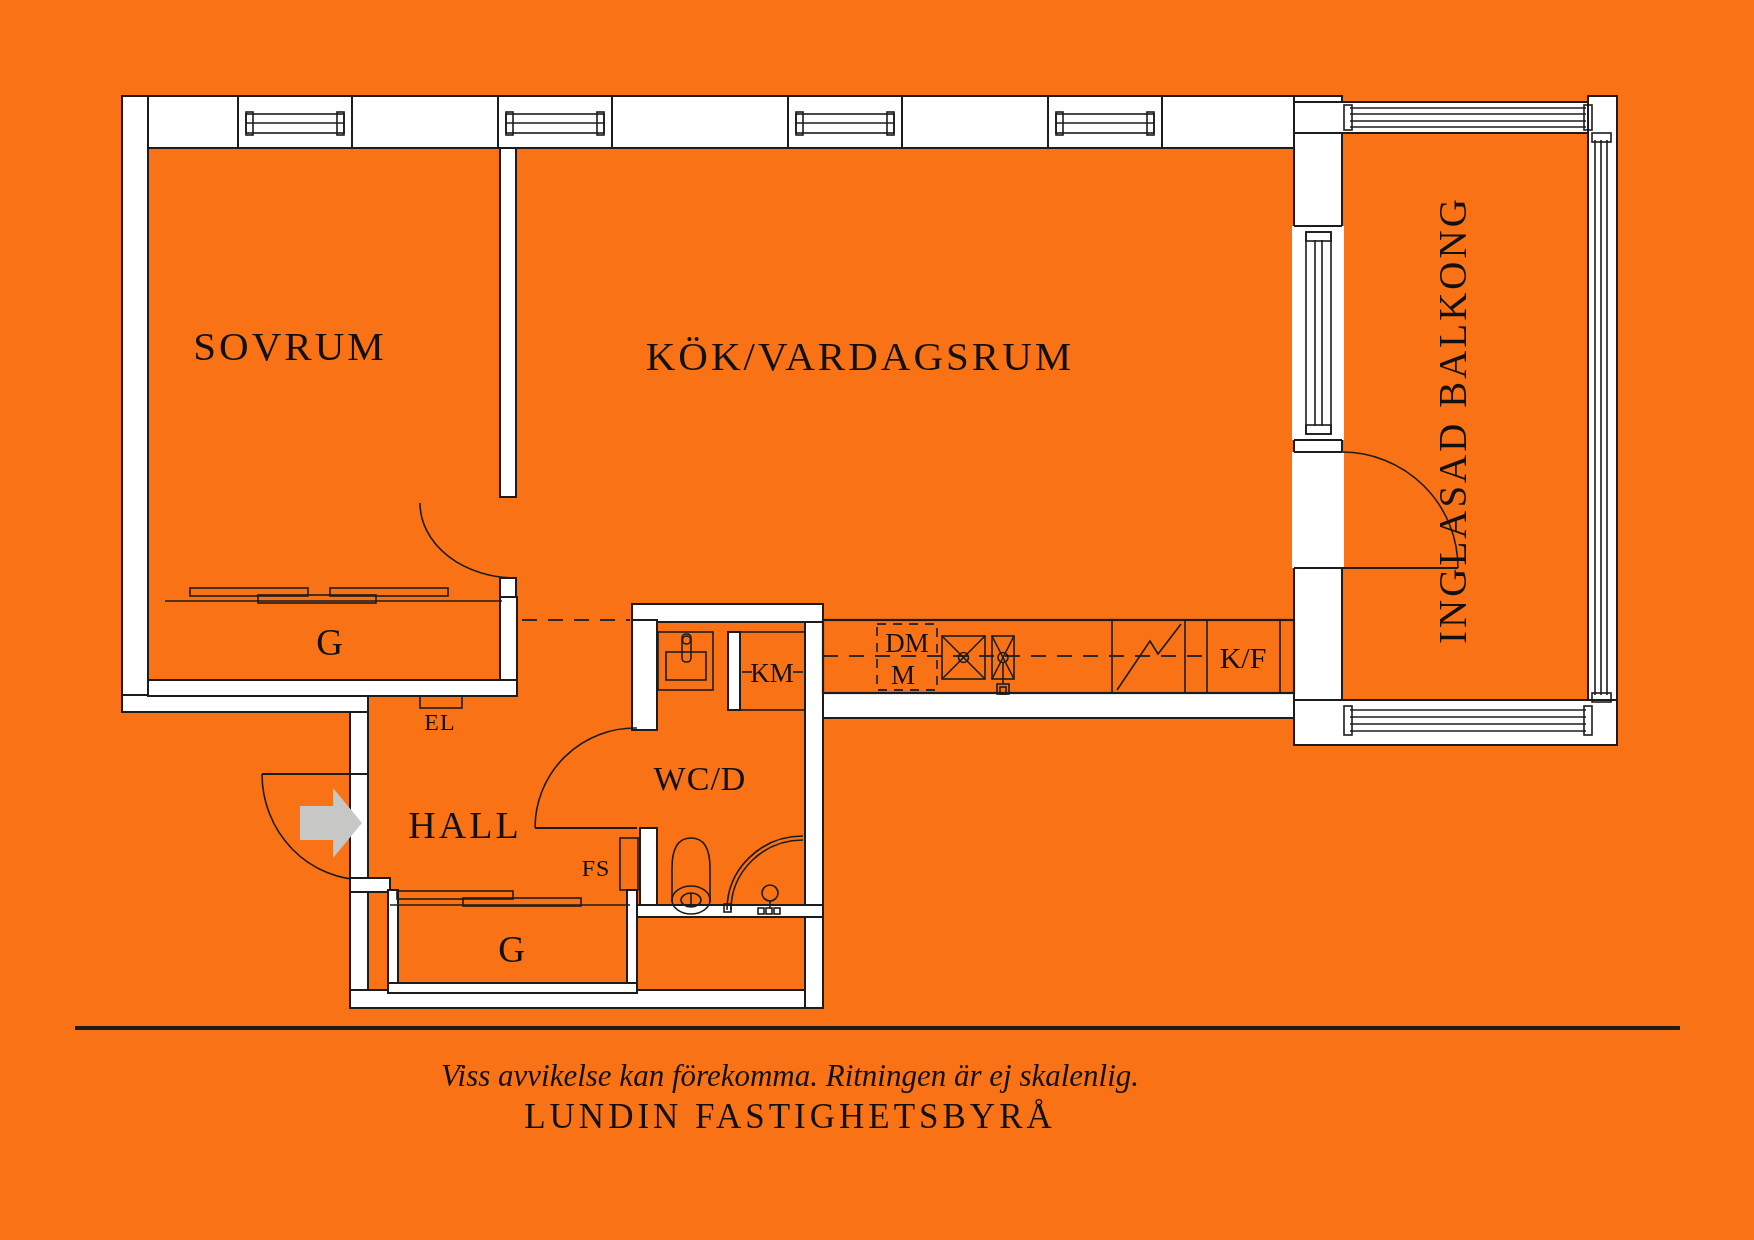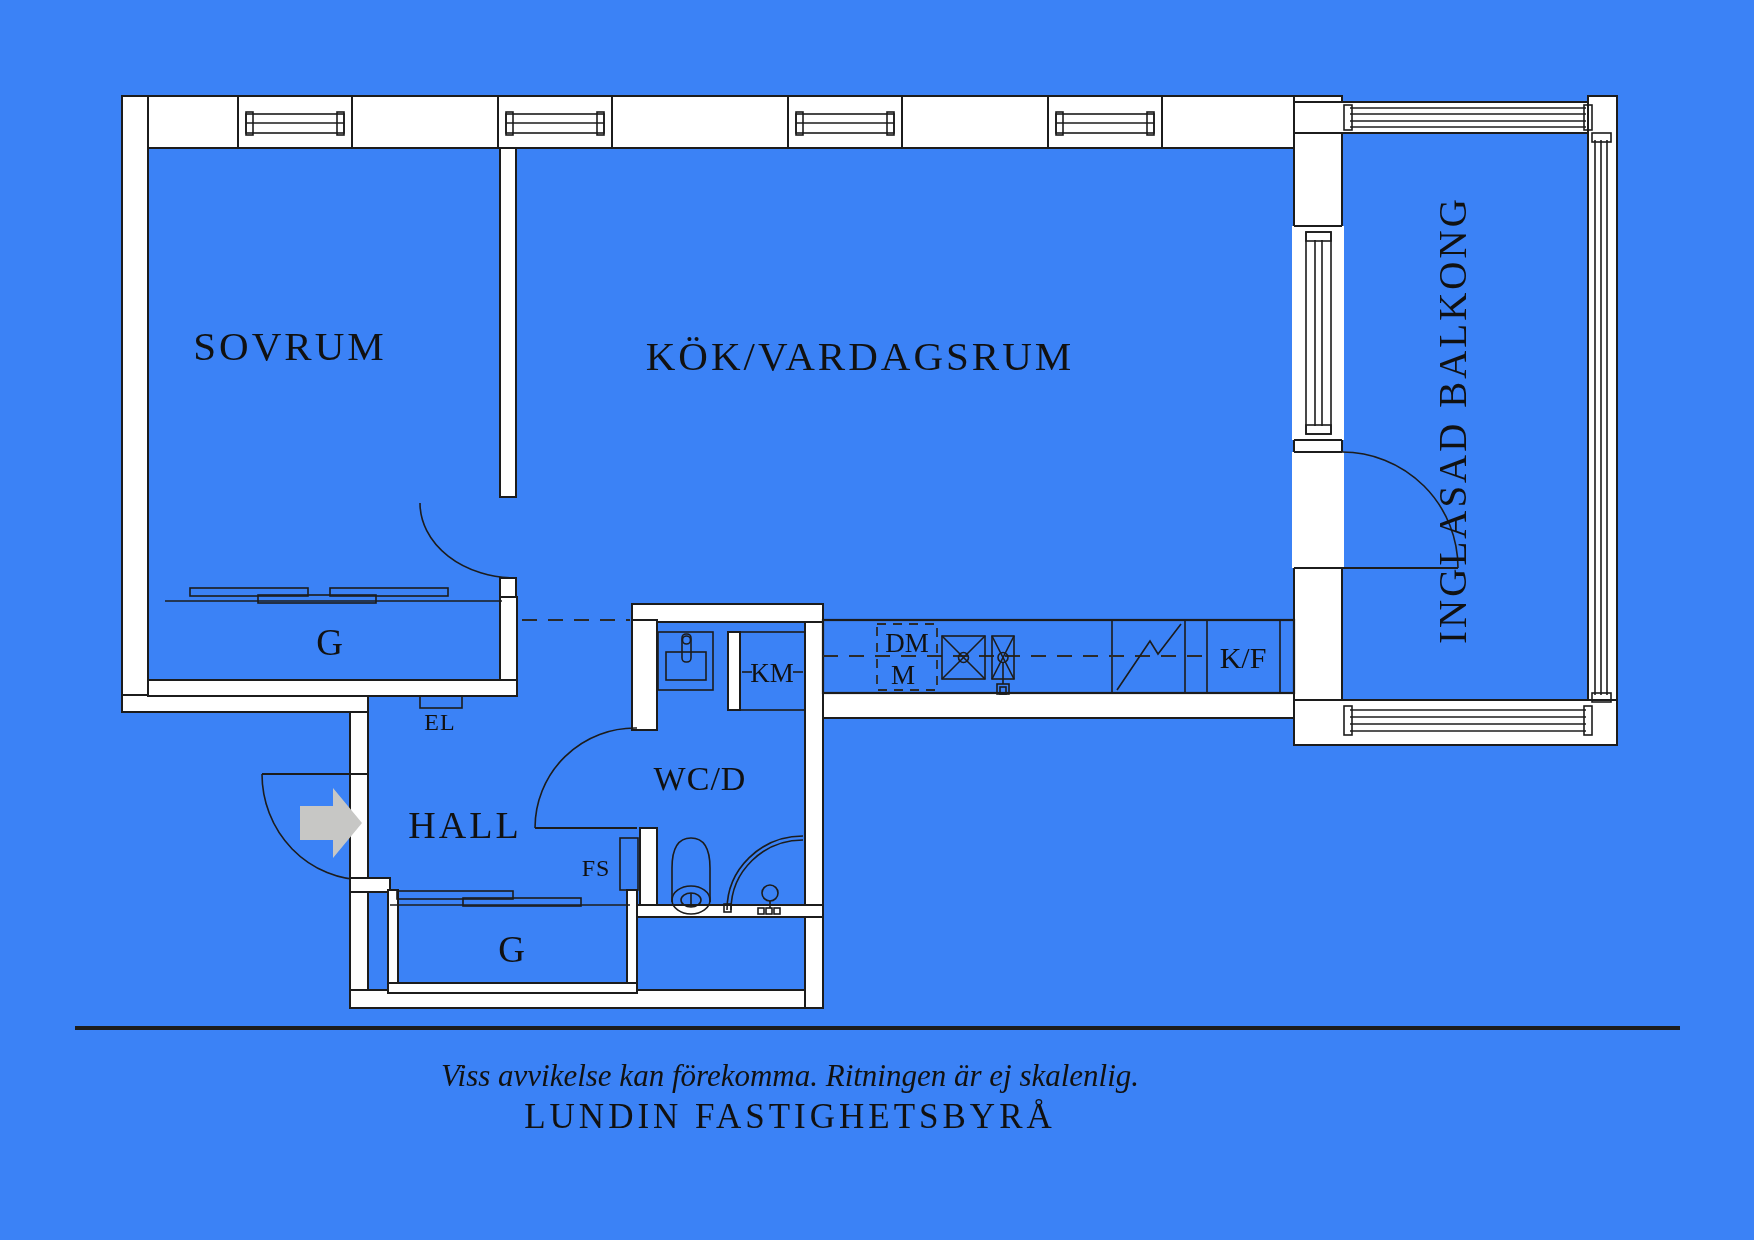--- a/index.html
+++ b/index.html
@@ -1,16 +1,16 @@
 <!DOCTYPE html>
 <html><head>
 <meta charset="utf-8">
 <style>
   html,body{margin:0;padding:0;background:#ffffff;}
-  .page{position:relative;width:1754px;height:1240px;background:#3b82f6;overflow:hidden;
+  .page{position:relative;width:1754px;height:1240px;background:#f97316;overflow:hidden;
         font-family:"Liberation Serif","DejaVu Serif",serif;}
   svg{position:absolute;left:0;top:0;}
   .wall{fill:#ffffff;stroke:#1c1c1c;stroke-width:2;}
   .thin{fill:none;stroke:#1c1c1c;stroke-width:1.6;}
   .thick{fill:none;stroke:#1c1c1c;stroke-width:2.2;}
   .erase{fill:#ffffff;stroke:none;}
   .dash{fill:none;stroke:#2a2a2a;stroke-width:2;stroke-dasharray:15 11;}
   .dashbox{fill:none;stroke:#2a2a2a;stroke-width:1.8;stroke-dasharray:9 7;}
   .roomlabel{fill:#111;font-size:41px;letter-spacing:3px;}
   .midlabel{fill:#111;font-size:34px;letter-spacing:1px;}

